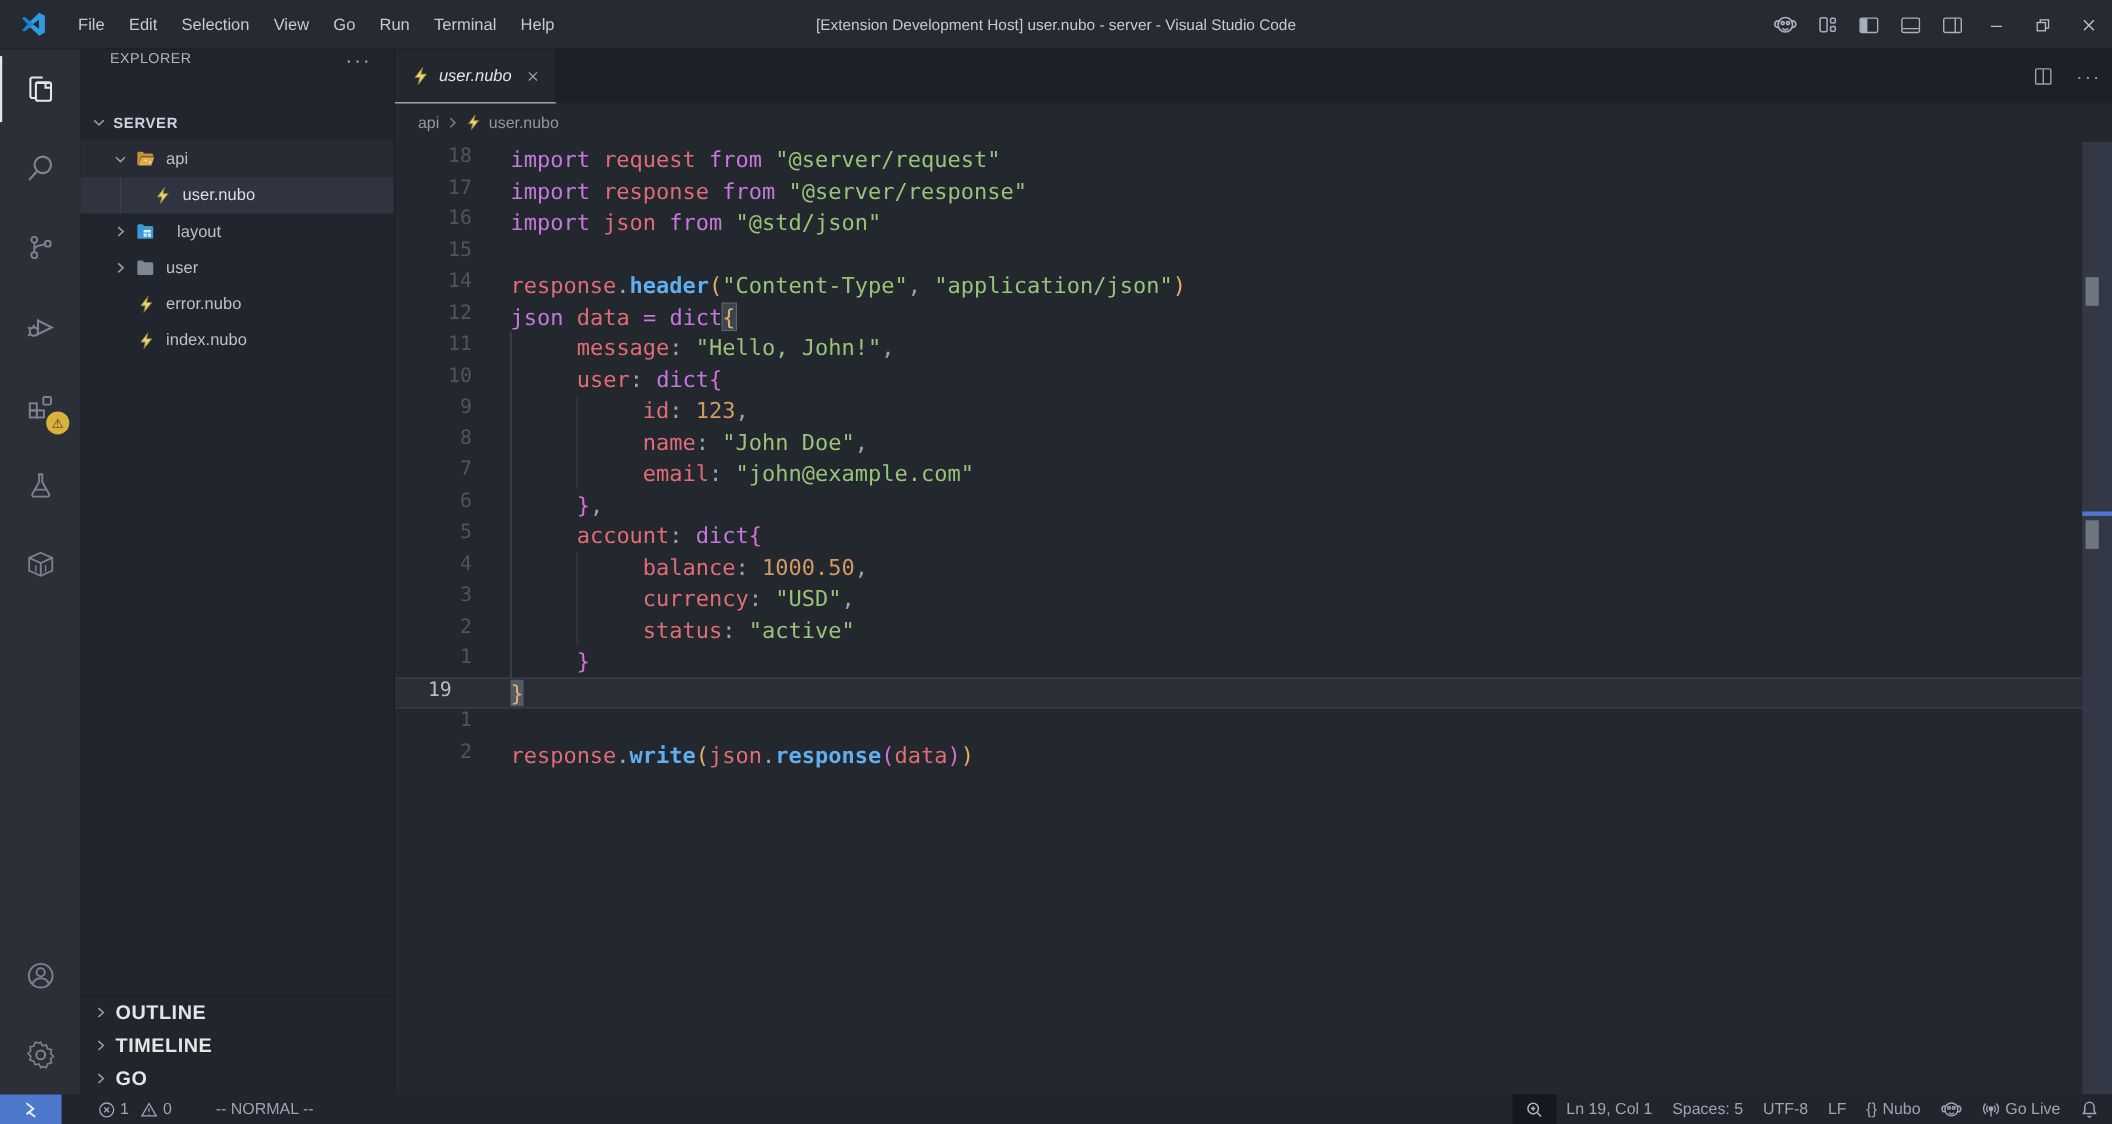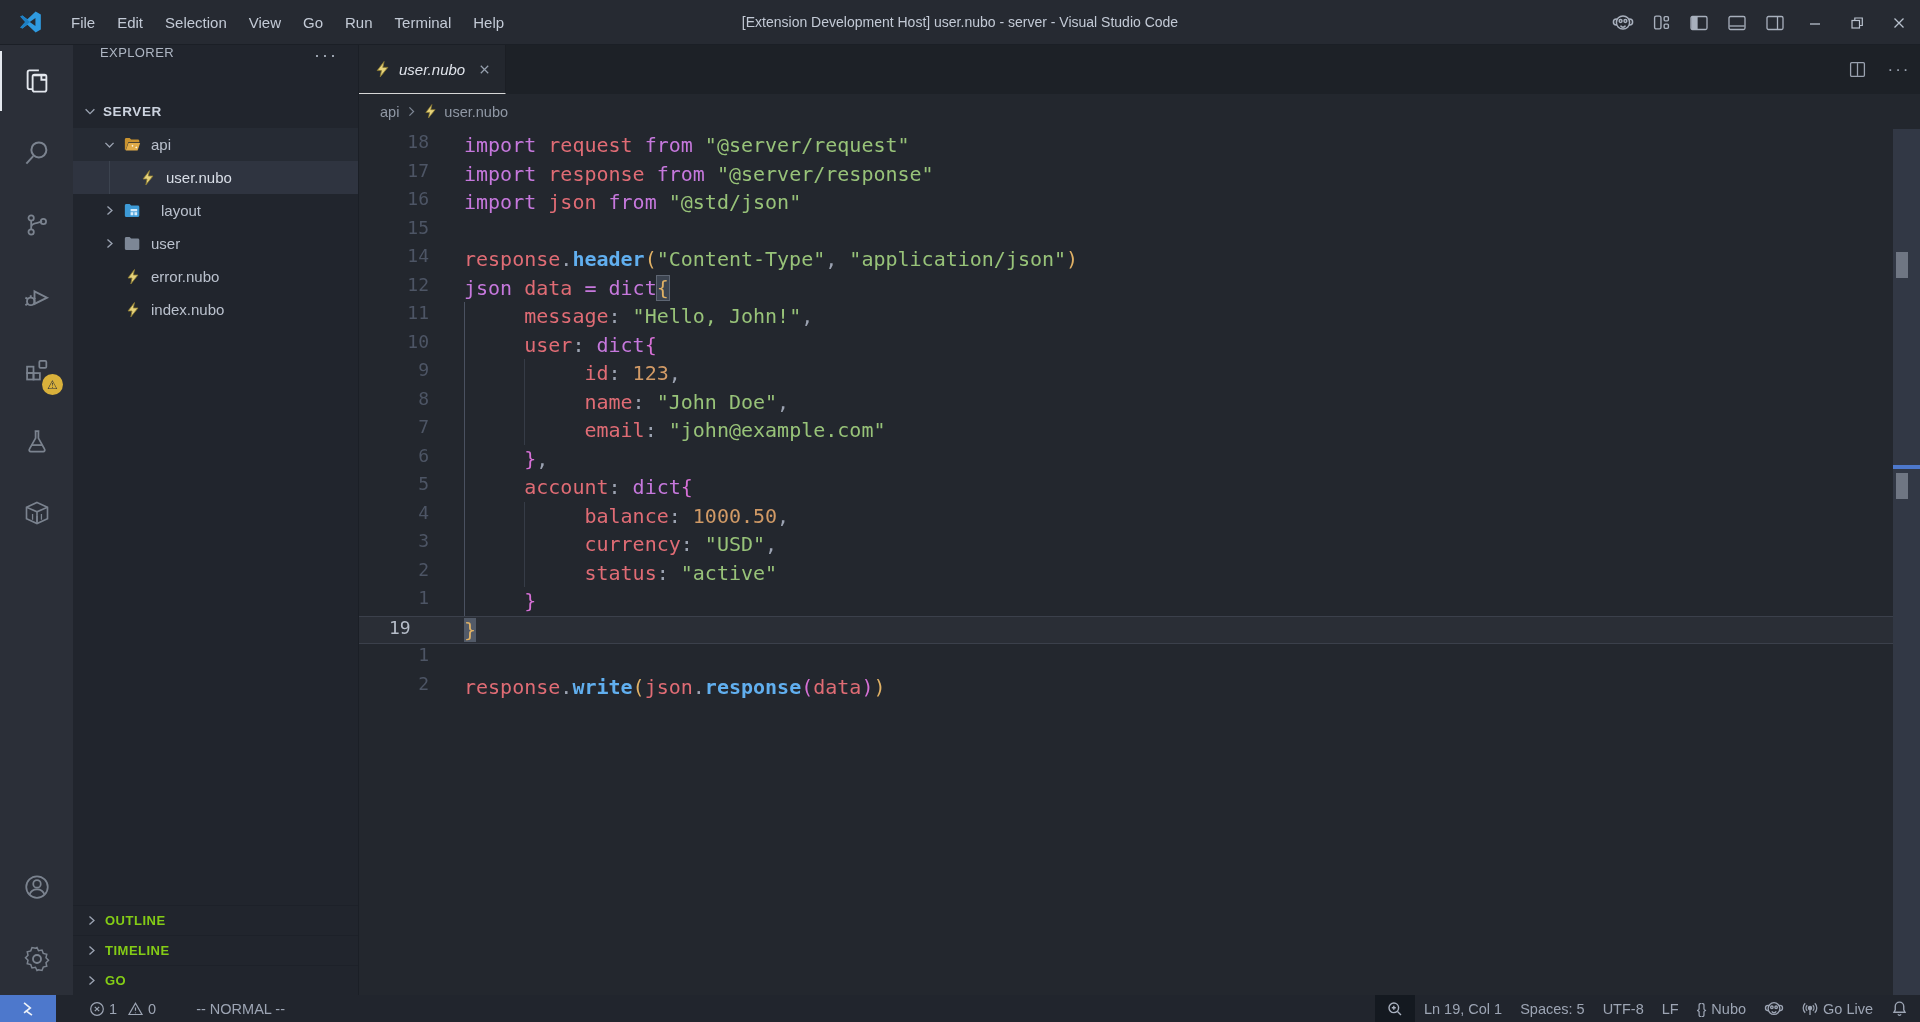--- a/index.html
+++ b/index.html
@@ -47,21 +47,21 @@
   .tree-row { position:relative; height:33px; display:flex; align-items:center; color:#bac1cd; }
   .tree-row.hovered { background:#262b34; }
   .tree-row.selected { background:#2f3440; color:#d9dee7; }
   .tree-chevron { position:absolute; left:28px; width:16px; display:flex; justify-content:center; color:#9aa2b0; }
   .tree-icon { position:absolute; width:17px; display:flex; justify-content:center; }
   .tree-label { position:absolute; }
   .tree-guide { position:absolute; left:36px; top:0; bottom:0; width:1px; background:#3c434f; }
   #sidebar-bottom { position:absolute; left:0; right:0; bottom:0; }
   .bottom-section { height:30px; display:flex; align-items:center; padding-left:12px;
     border-top:1px solid #1d2129; }
-  .bottom-section .label { font-weight:bold; font-size:13px; letter-spacing:.5px; color:#84cc16; margin-left:7px; }
+  .bottom-section .label { font-weight:bold; font-size:18px; letter-spacing:.5px; color:#e5e5e5; margin-left:7px; }
 
   
   #editor { position:absolute; top:45px; bottom:27px; left:359px; right:0; background:#23272e; }
   #tabbar { position:relative; height:49px; background:#1d2127; display:flex; }
   .tab { position:relative; height:49px; padding:0 14px 0 16px; display:flex; align-items:center; gap:9px;
     background:#23272e; border-right:1px solid #1b1e24; }
   .tab.active { border-bottom:1.5px solid #d7d7d7; }
   .tab-label { font-size:15px; font-style:italic; color:#dfe3ea; }
   .tab-close { color:#96a0ae; margin-left:4px; }
   #editor-actions { position:absolute; right:0; top:0; height:49px; display:flex; align-items:center; color:#9aa2b0; }

